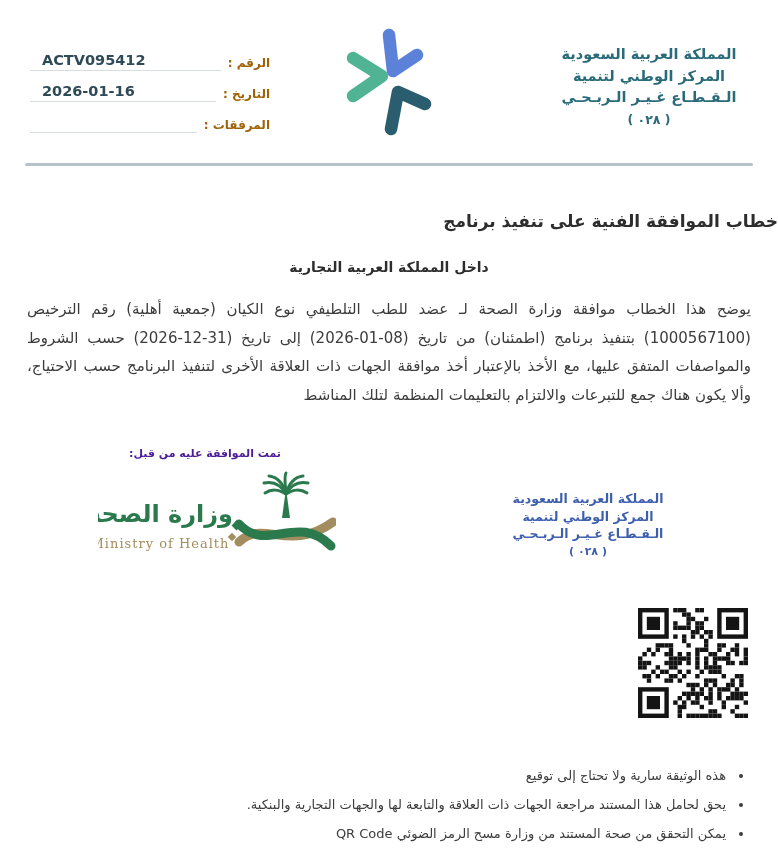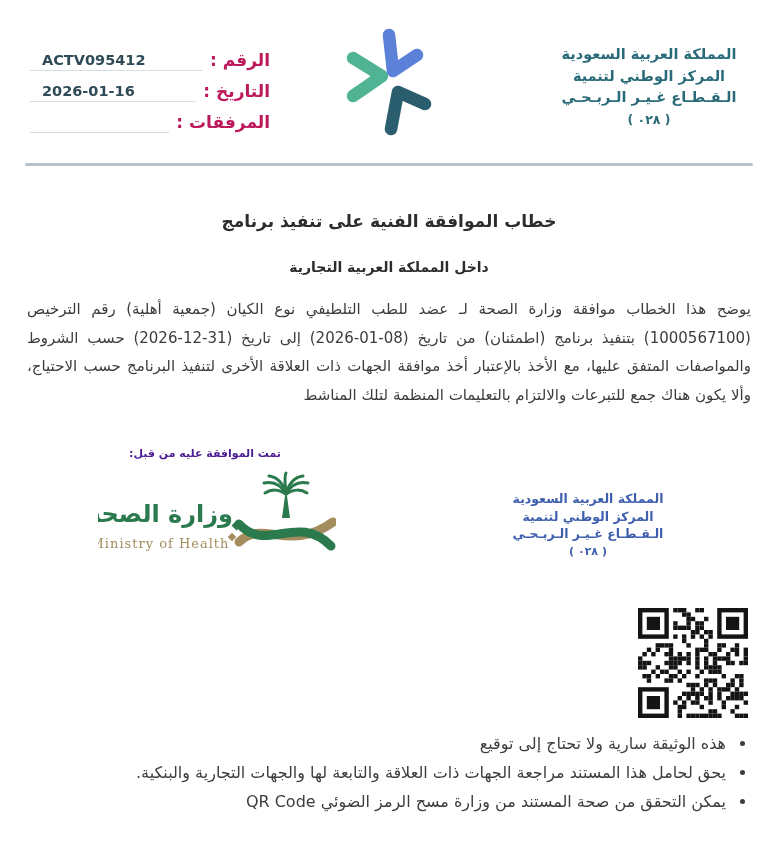--- a/index.html
+++ b/index.html
@@ -4,57 +4,57 @@
 <style>
   * { margin:0; padding:0; box-sizing:border-box; }
   html,body { background:#ffffff; }
   .page {
     position:relative; width:778px; height:851px; background:#ffffff;
     font-family:"DejaVu Sans", sans-serif; overflow:hidden; margin:0 auto;
   }
   
   .meta { position:absolute; top:40px; left:30px; width:240px; direction:rtl; }
   .meta-row { display:flex; align-items:flex-end; height:31px; }
-  .meta-label { color:#be185d; font-weight:bold; font-size:17px; white-space:nowrap; padding-left:7px; padding-bottom:1px; }
+  .meta-label { color:#a16207; font-weight:bold; font-size:12px; white-space:nowrap; padding-left:7px; padding-bottom:1px; }
   .meta-line { flex:1; border-bottom:1.5px solid #d8dde0; min-height:24px; display:flex; align-items:flex-end; }
   .meta-value { direction:ltr; text-align:left; width:100%; color:#2E4A57; font-weight:bold; font-size:14.5px; padding-bottom:2px;margin-left:12px; }
   
   .emblem { position:absolute; left:336px; top:24px; }
   
   .org-block {
     position:absolute; top:44px; right:26px; width:206px; direction:rtl;
     text-align:center; color:#2A6B79; font-weight:bold; font-size:14.5px; line-height:21.5px;
   }
   .org-block .small { font-size:12.5px; letter-spacing:2px; }
   
   .separator { position:absolute; top:163px; left:25px; width:728px; height:3px; background:#B6C3C9; border-radius:2px; }
   
-  .title { position:absolute; top:211px; left:0; width:100%; text-align:center; direction:rtl;
+  .title { position:absolute; top:211px; left:0; width:100%; text-align:right; direction:rtl;
            font-size:17px; font-weight:bold; color:#2D2D2D; }
   .subtitle { position:absolute; top:259px; left:0; width:100%; text-align:center; direction:rtl;
            font-size:14px; font-weight:bold; color:#2D2D2D; }
   
   .body-text {
     position:absolute; top:295px; left:27px; width:724px; direction:rtl;
     text-align:justify; font-size:15px; line-height:28.5px; color:#3C3C3C;
   }
   
   .issuer-heading { position:absolute; top:447px; right:40px; width:300px; text-align:center; direction:rtl;
     font-size:14.5px; font-weight:bold; color:#2D2D2D; }
   .issuer-block { position:absolute; top:490px; right:40px; width:300px; text-align:center; direction:rtl;
     color:#3E5FAE; font-weight:bold; font-size:12.5px; line-height:17.5px; }
   .issuer-block .small { font-size:11px; letter-spacing:2px; }
   .approved-heading { position:absolute; top:447px; left:55px; width:300px; text-align:center; direction:rtl;
     font-size:11px; font-weight:bold; color:#4c1d95; }
   .moh-logo { position:absolute; top:470px; left:98px; }
   
   .qr { position:absolute; top:608px; right:30px; width:110px; height:110px; background:#fff; }
   
-  .bullets { position:absolute; top:729px; right:30px; width:720px; direction:rtl;
-    color:#3D3D3D; font-size:16px; line-height:29px; list-style:disc; padding-right:20px; }
+  .bullets { position:absolute; top:761px; right:30px; width:720px; direction:rtl;
+    color:#3D3D3D; font-size:13px; line-height:29px; list-style:disc; padding-right:20px; }
   .bullets li { padding-right:2px; }
 </style>
 </head>
 <body>
 
 <div class="page">
 
   <div class="meta">
     <div class="meta-row">
       <span class="meta-label">الرقم :</span>

